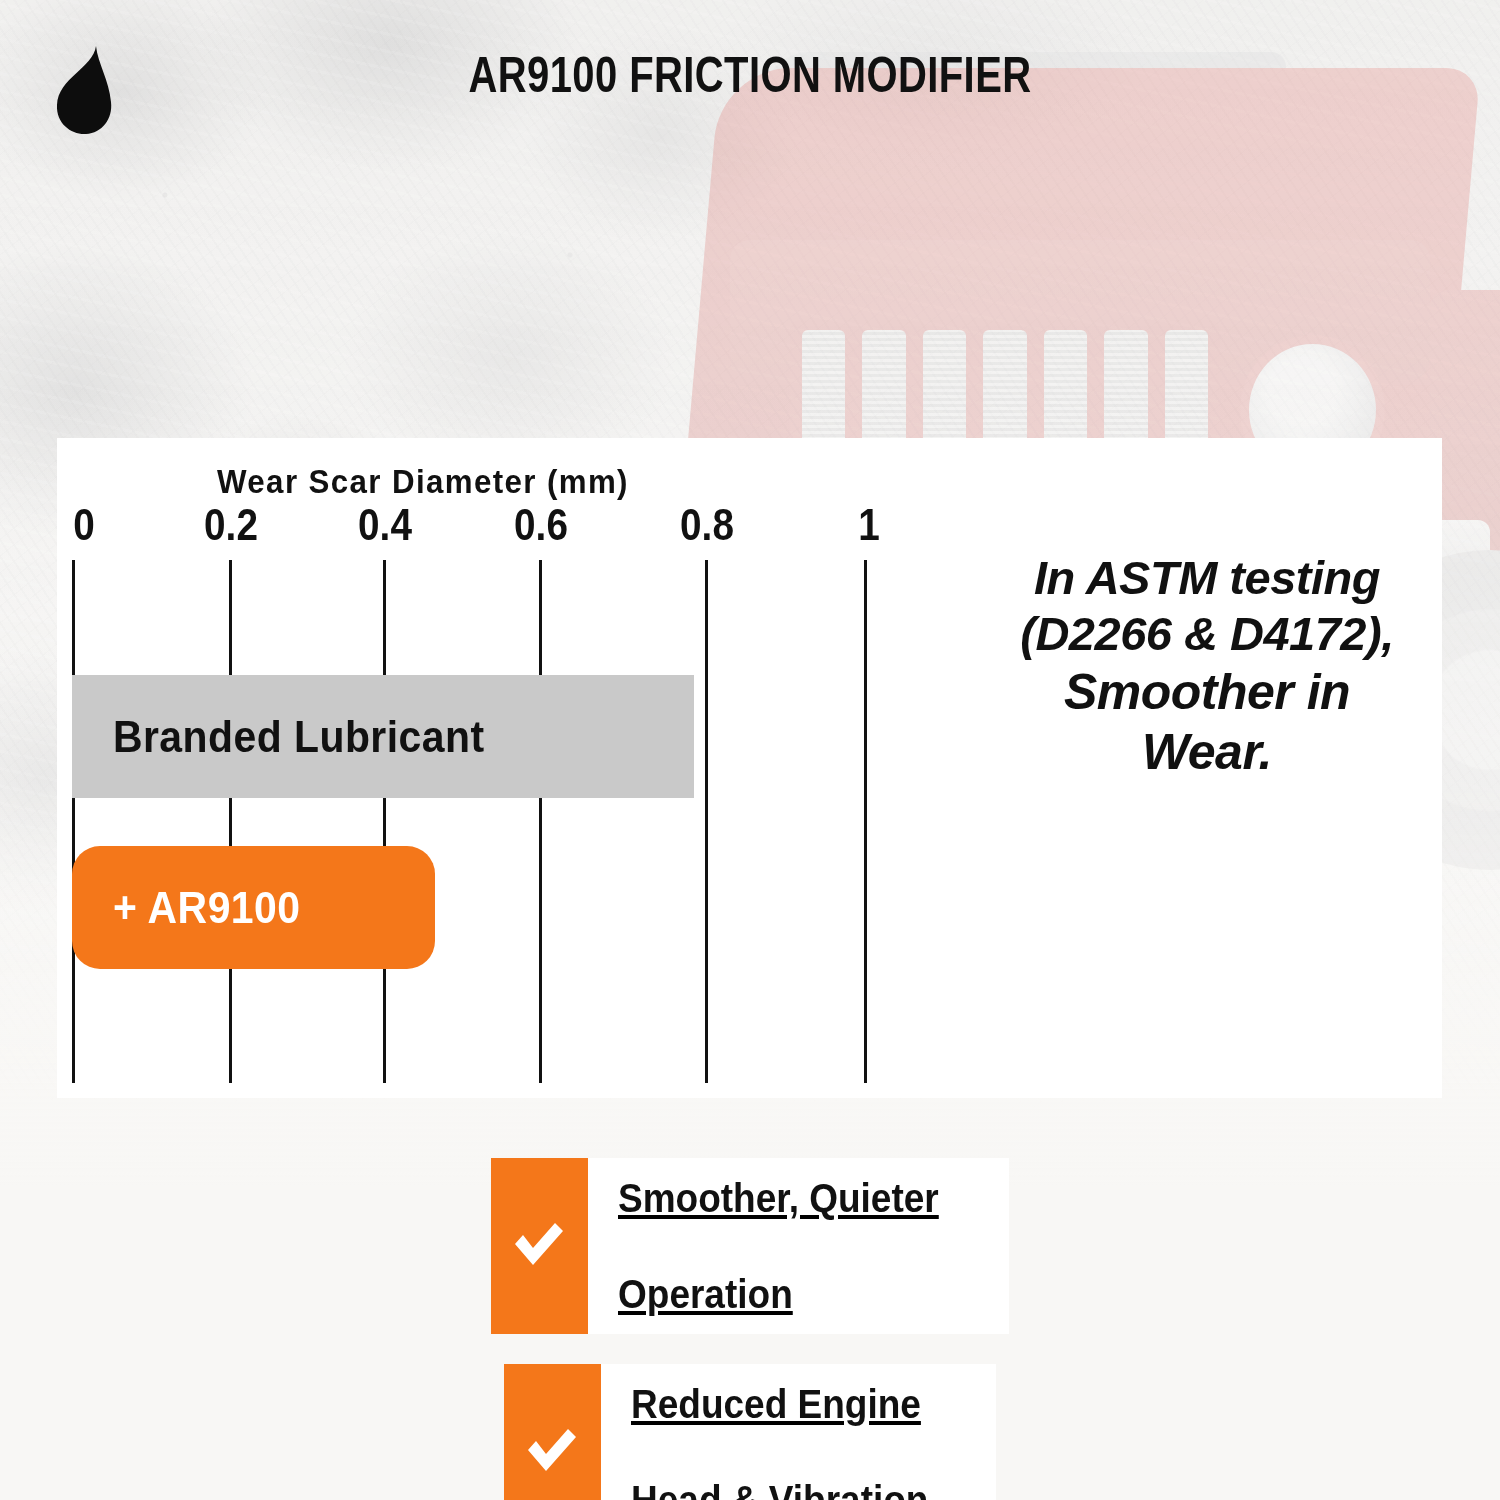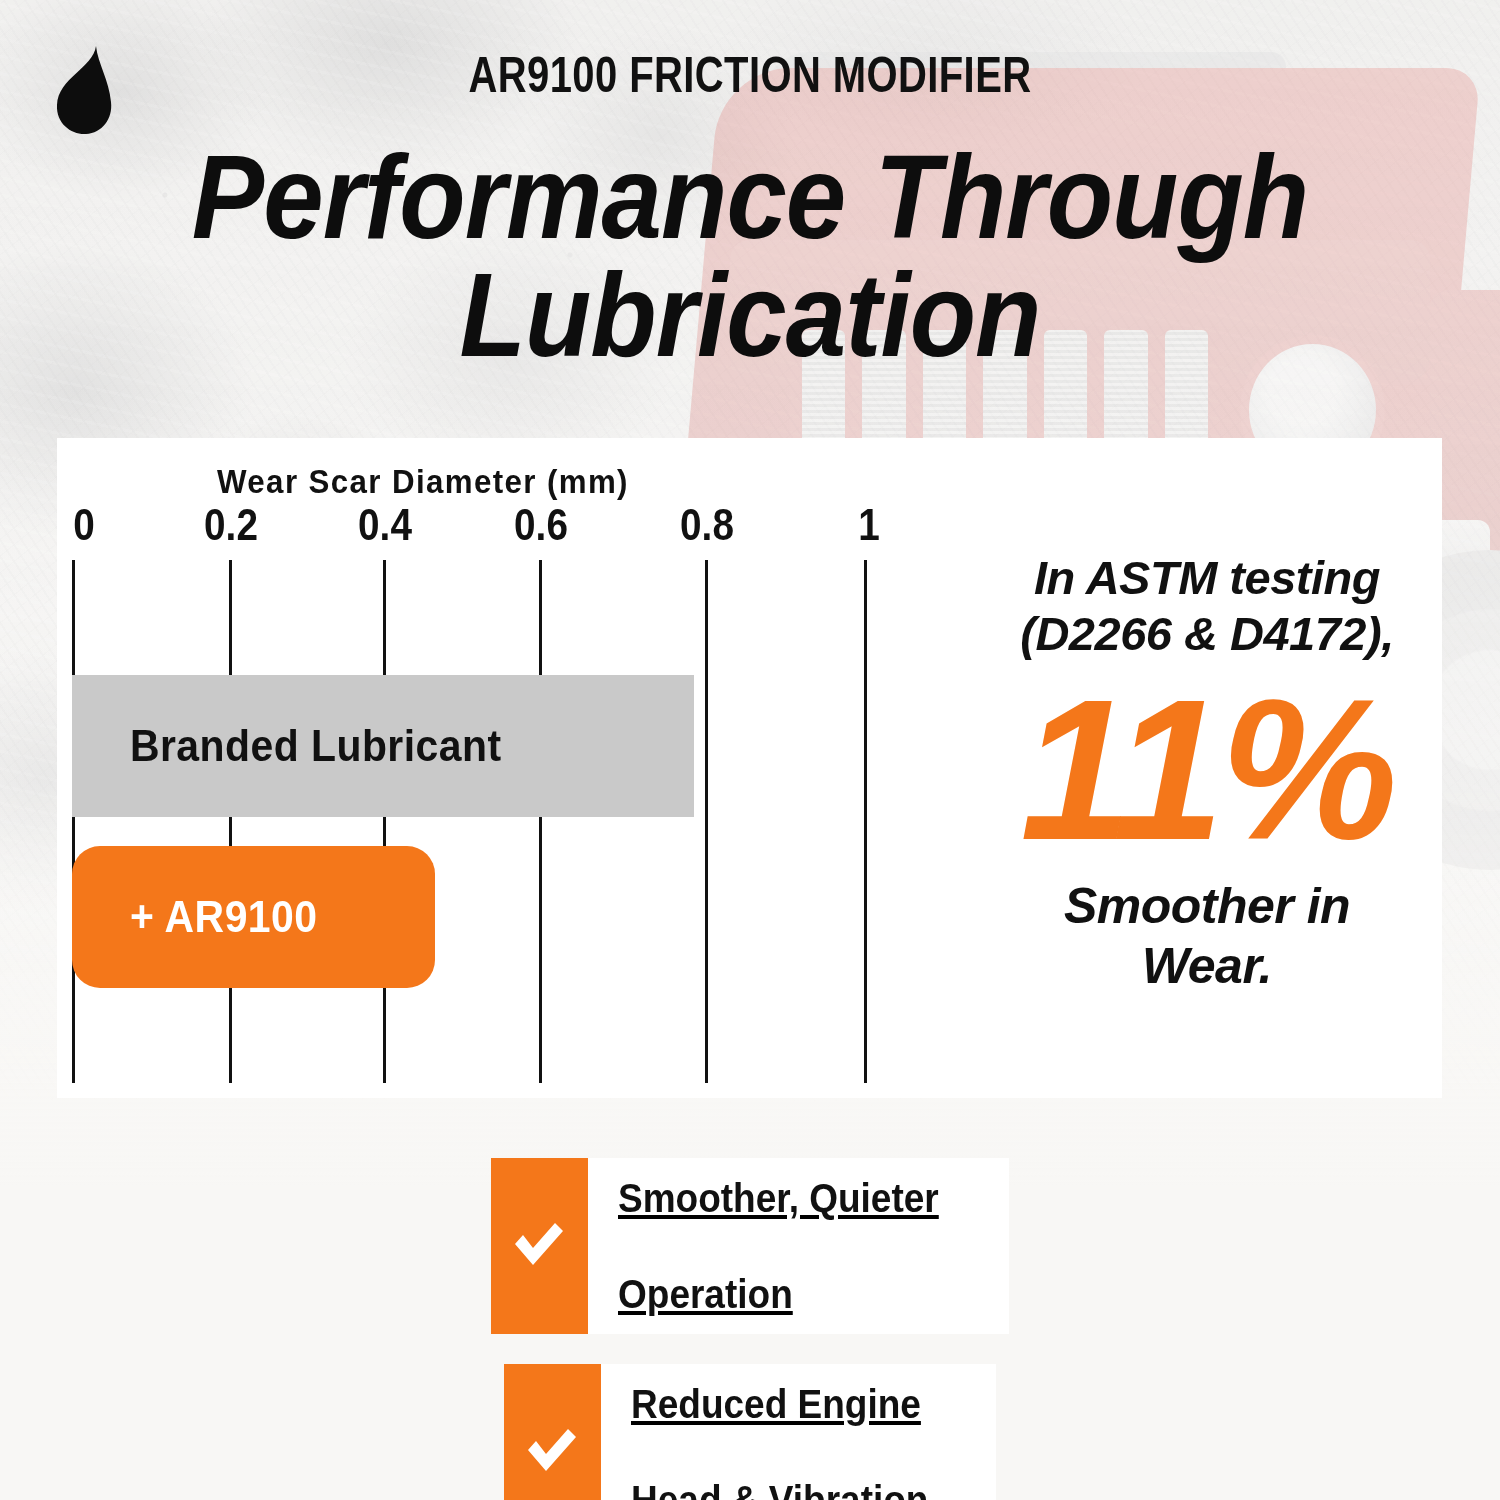--- a/index.html
+++ b/index.html
@@ -149,21 +149,21 @@
   .gridline{
     position:absolute; top:122px; height:523px; width:3px; background:#111;
   }
   .tick{
     position:absolute; top:62px;
     font-weight:700; font-size:44px; color:#111;
     transform:translateX(-50%) scaleX(.88); white-space:nowrap;
   }
 
   .bar{
-    position:absolute; height:142px; display:flex; align-items:center;padding-left:17px;
+    position:absolute; height:123px; display:flex; align-items:center;
   }
   .bar-gray{ background:#c9c9c9; }
   .bar-orange{ background:#F4771A; }
   .bar-label{
     font-weight:700; font-size:44px; letter-spacing:.5px;
     padding-left:44px; transform:scaleX(.93); transform-origin:left center;
     white-space:nowrap;
   }
   .bar-gray .bar-label{ color:#111; }
   .bar-orange .bar-label{ color:#fff; }
@@ -243,24 +243,20 @@
 <div id="fg">
 
   <div class="oil-drop">
     <svg viewBox="0 0 64 92" xmlns="http://www.w3.org/2000/svg" aria-hidden="true">
       <path d="M44 2 C 41 24, 6 34, 5 61 C 4 80, 20 91, 34 90 C 50 89, 61 75, 59 58 C 57 36, 46 20, 44 2 Z" fill="#0d0d0d"></path>
     </svg>
   </div>
 
   <div class="eyebrow">AR9100 FRICTION MODIFIER</div>
 
-  <div class="headline">
-    <span class="l1">Performance Through</span>
-    <span class="l2">Lubrication</span>
-  </div>
 
   <div class="card">
 
     <div class="axis-title">Wear Scar Diameter (mm)</div>
 
     <div class="plot">
 
       <div class="gridline" style="left:15px;"></div>
       <div class="gridline" style="left:172px;"></div>
       <div class="gridline" style="left:326px;"></div>
@@ -280,21 +276,20 @@
       </div>
 
       <div class="bar bar-orange" style="left:15px; top:408px; width:363px;border-radius:28px;">
         <span class="bar-label">+ AR9100</span>
       </div>
     </div>
 
     <div class="stat">
       <div class="stat-line">In ASTM testing</div>
       <div class="stat-line">(D2266 &amp; D4172),</div>
-      <div class="stat-big">11%</div>
       <div class="stat-foot">Smoother in</div>
       <div class="stat-foot">Wear.</div>
     </div>
   </div>
 
   <div class="benefits">
 
     <div class="brow">
 
       <div class="benefit">

